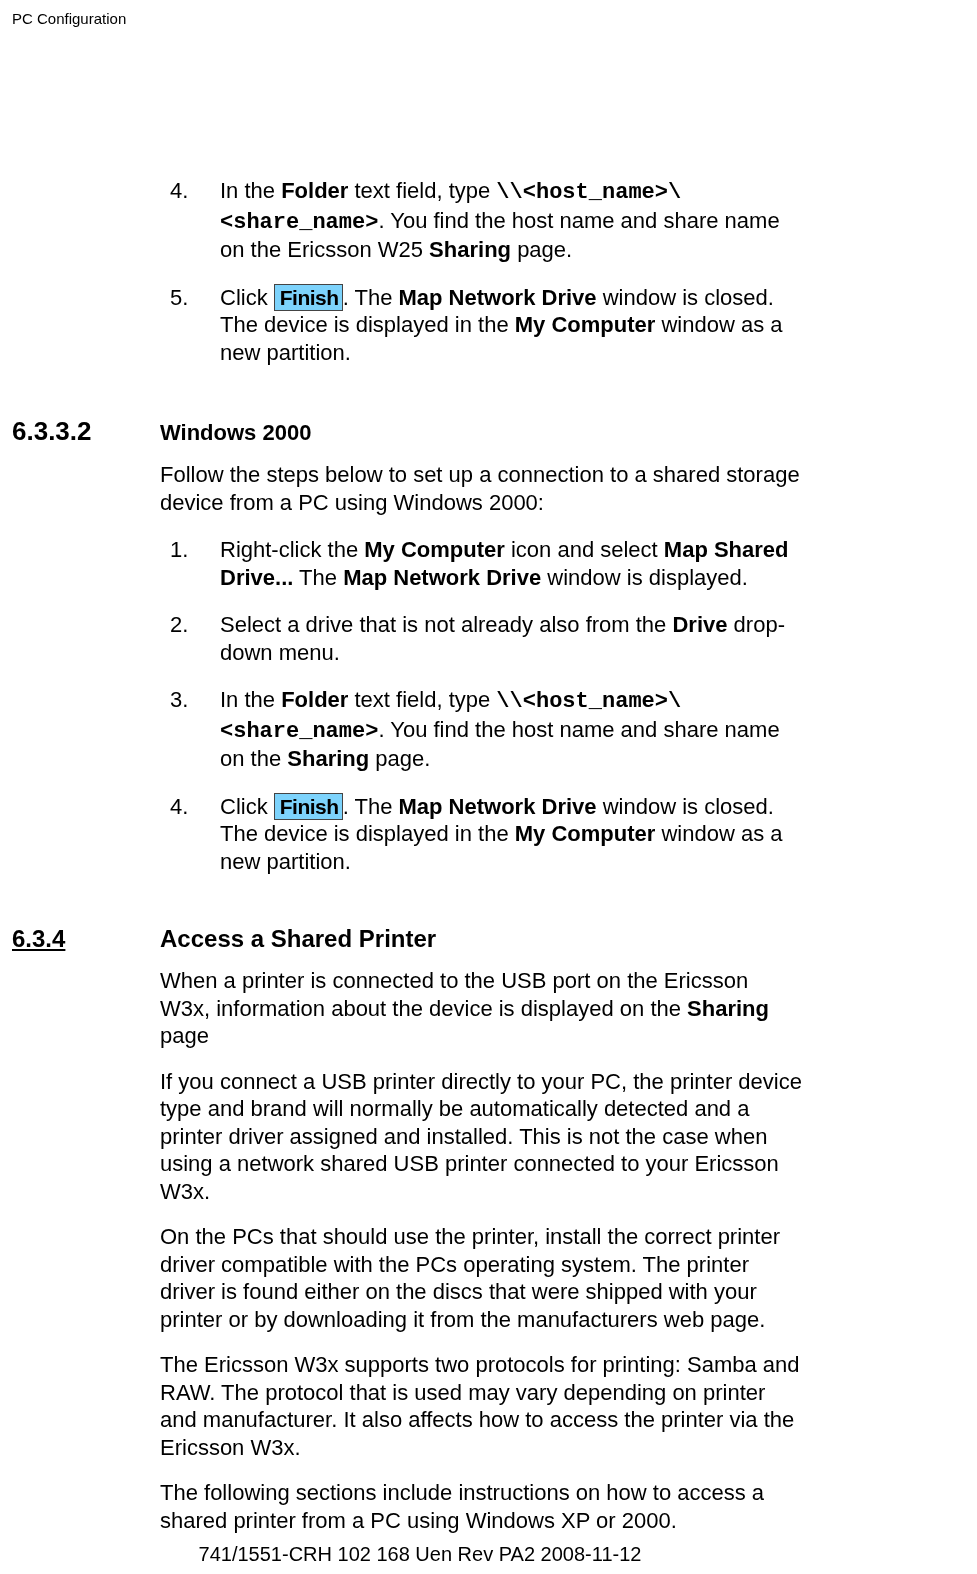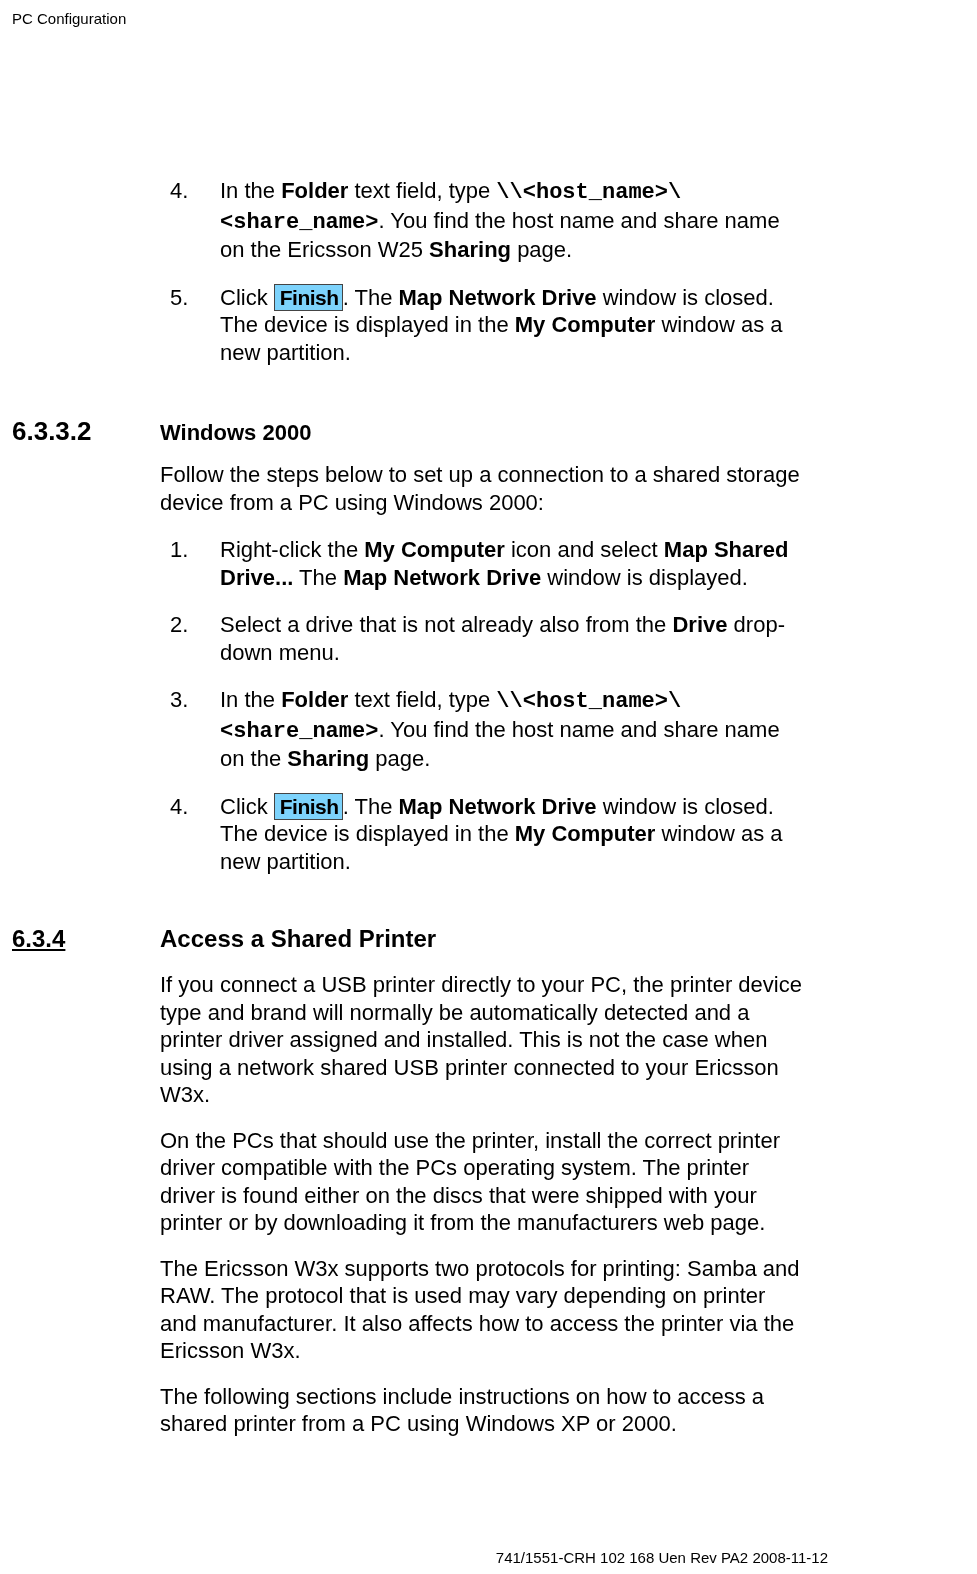--- a/index.html
+++ b/index.html
@@ -92,22 +92,22 @@
   }
   .bold {
     font-weight: bold;
   }
   .footer {
     position: absolute;
     bottom: 8px;
     left: 12px;
     right: 12px;
     display: flex;
-    justify-content: flex-end;
-    font-size: 15px;
+    justify-content: center;
+    font-size: 20px;
   }
 </style>
 </head>
 <body>
 
 <div class="page">
 
   <div class="header-line">PC Configuration</div>
 
   <div class="content-col">
@@ -141,20 +141,23 @@
         <span>Click </span><span class="button-faux"> Finish </span><span>. The </span><span class="bold">Map Network Drive</span><span> window is closed. The device is displayed in the </span><span class="bold">My Computer</span><span> window as a new partition.</span>
       </li>
     </ol>
   </div>
 
   <div class="section-row">
     <div class="section-number" style="font-size:24px;text-decoration:underline;">6.3.4</div>
     <div class="section-title larger">Access a Shared Printer</div>
   </div>
   <div class="content-col">
+    <div class="para first-after-title">
+      <span>When a printer is connected to the USB port on the Ericsson W3x, information about the device is displayed on the </span><span class="bold">Sharing</span><span> page</span>
+    </div>
     <div class="para">If you connect a USB printer directly to your PC, the printer device type and brand will normally be automatically detected and a printer driver assigned and installed. This is not the case when using a network shared USB printer connected to your Ericsson W3x.</div>
     <div class="para">On the PCs that should use the printer, install the correct printer driver compatible with the PCs operating system. The printer driver is found either on the discs that were shipped with your printer or by downloading it from the manufacturers web page.</div>
     <div class="para">The Ericsson W3x supports two protocols for printing: Samba and RAW. The protocol that is used may vary depending on printer and manufacturer. It also affects how to access the printer via the Ericsson W3x.</div>
     <div class="para">The following sections include instructions on how to access a shared printer from a PC using Windows XP or 2000.</div>
   </div>
 
   <div class="footer">
     <div>74</div>
     <div>1/1551-CRH 102 168 Uen Rev PA2  2008-11-12</div>
   </div>

